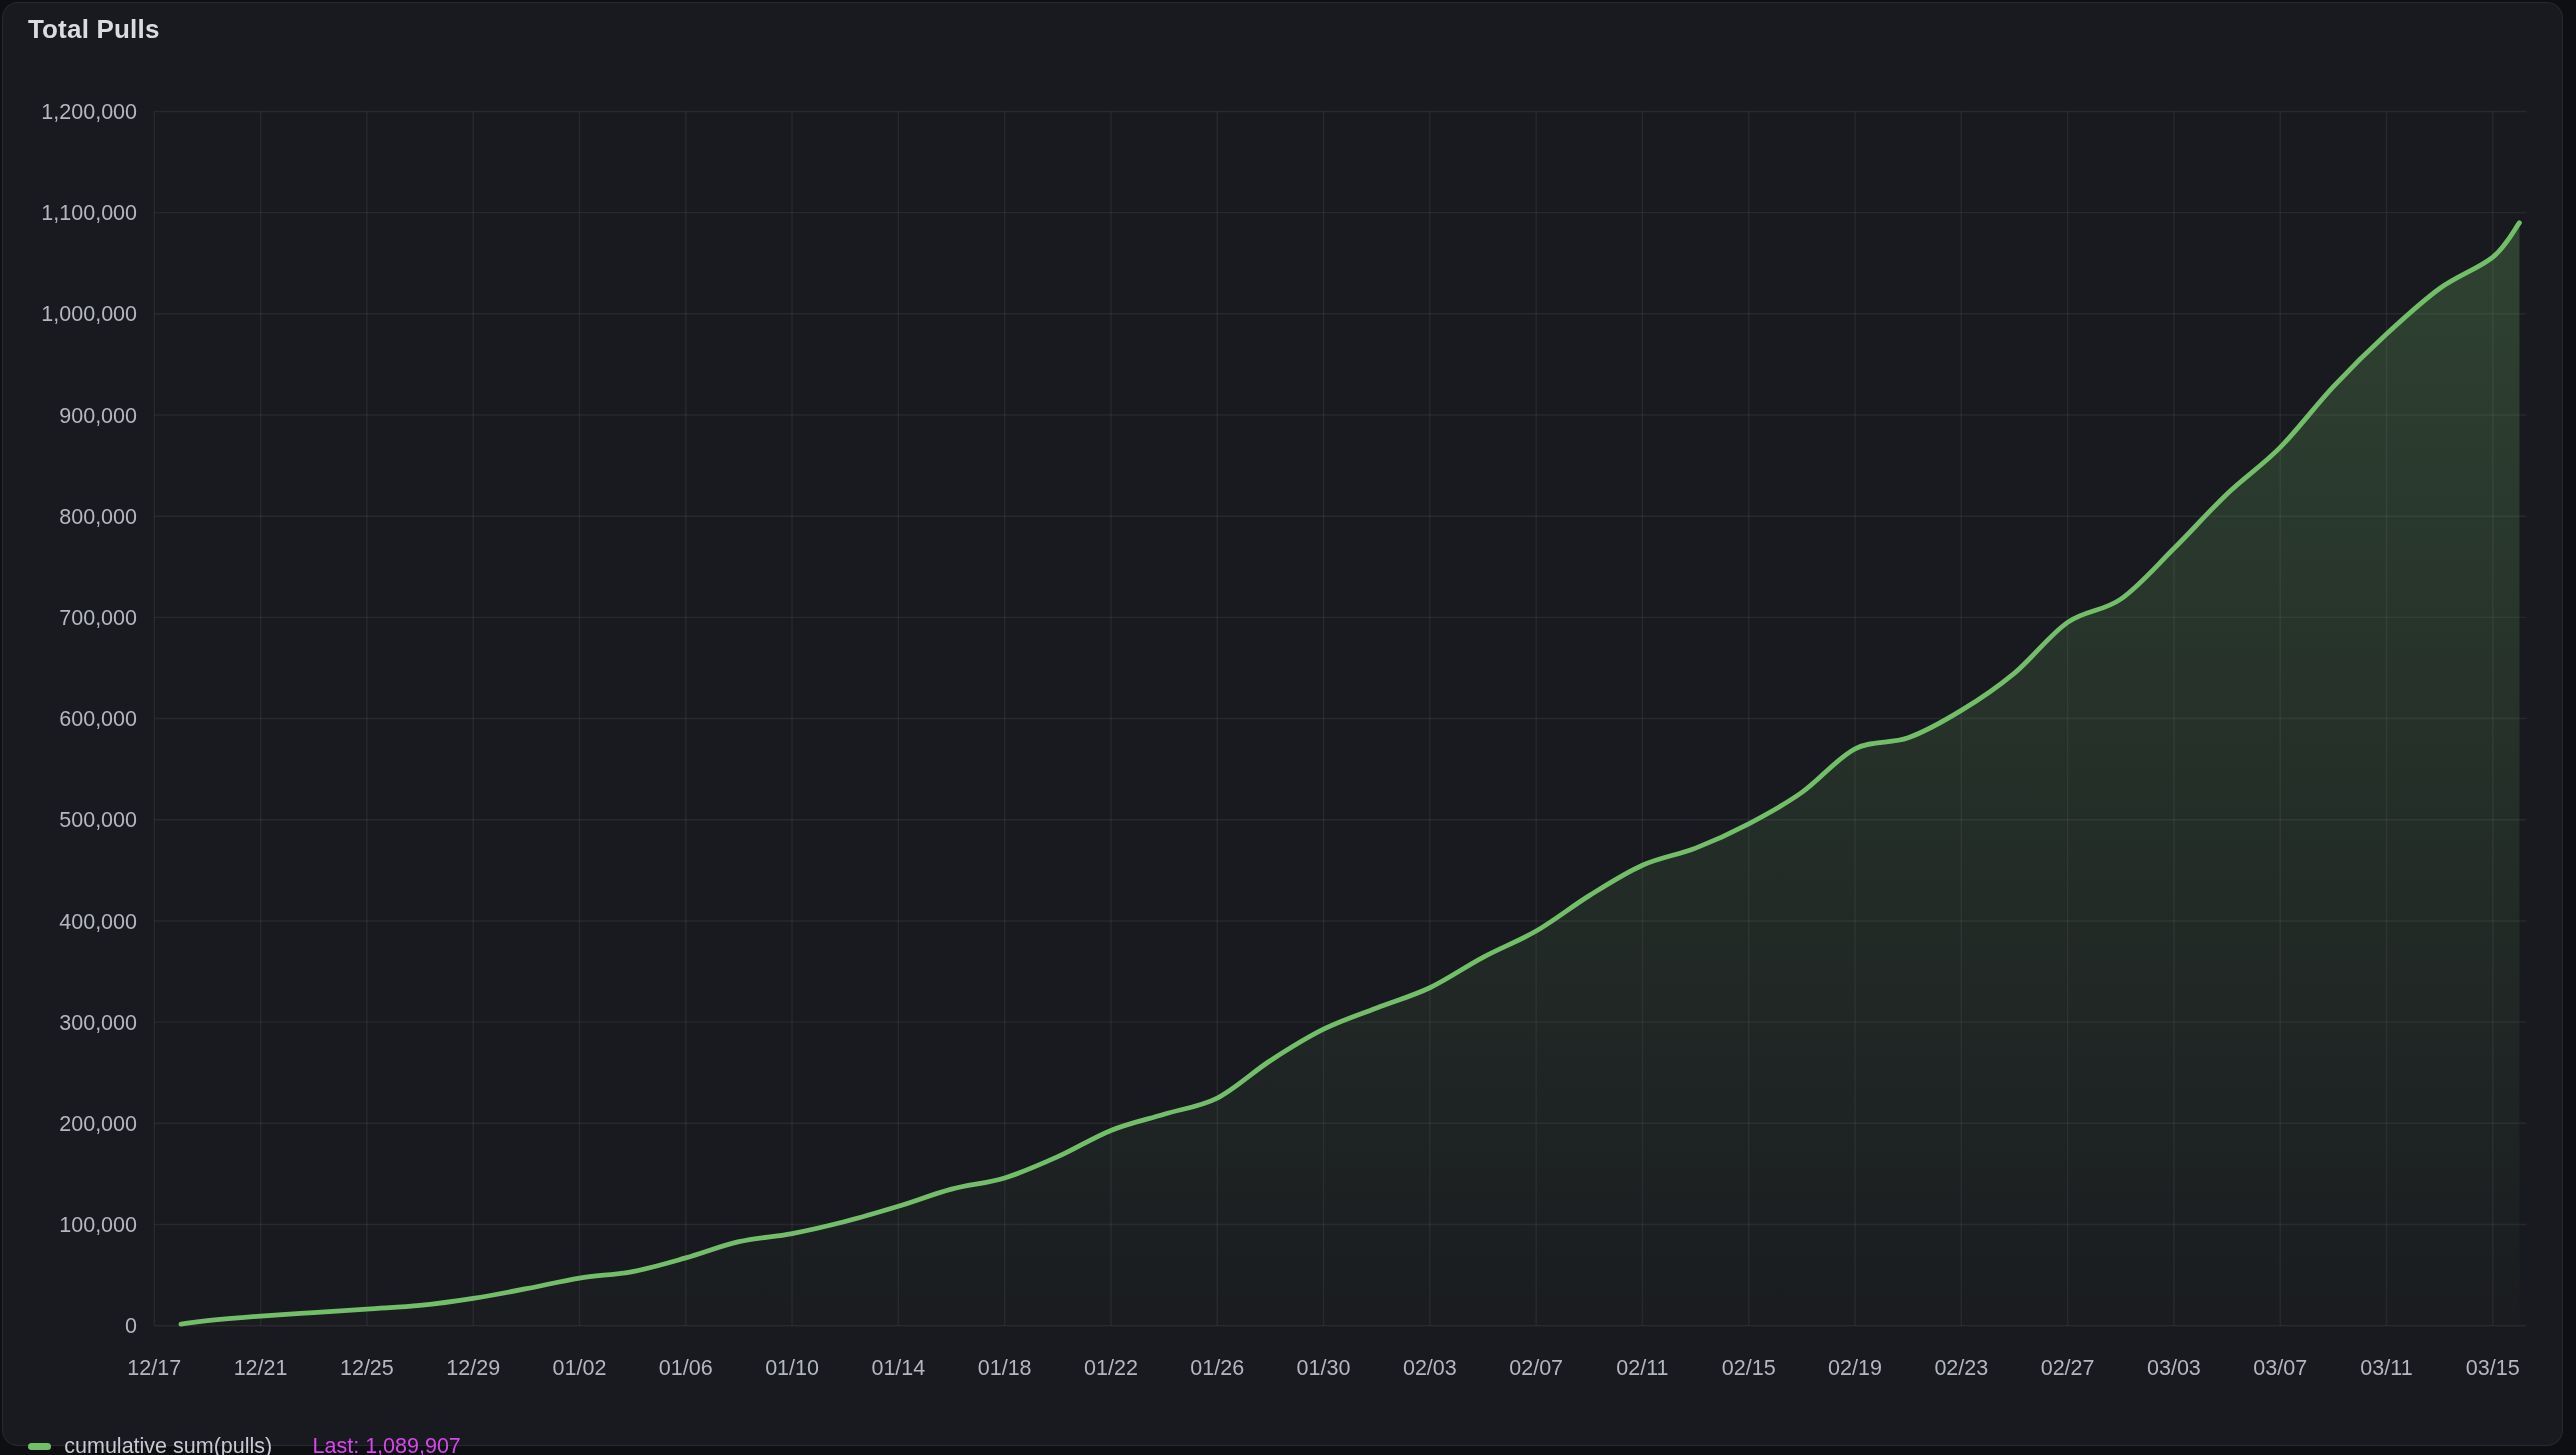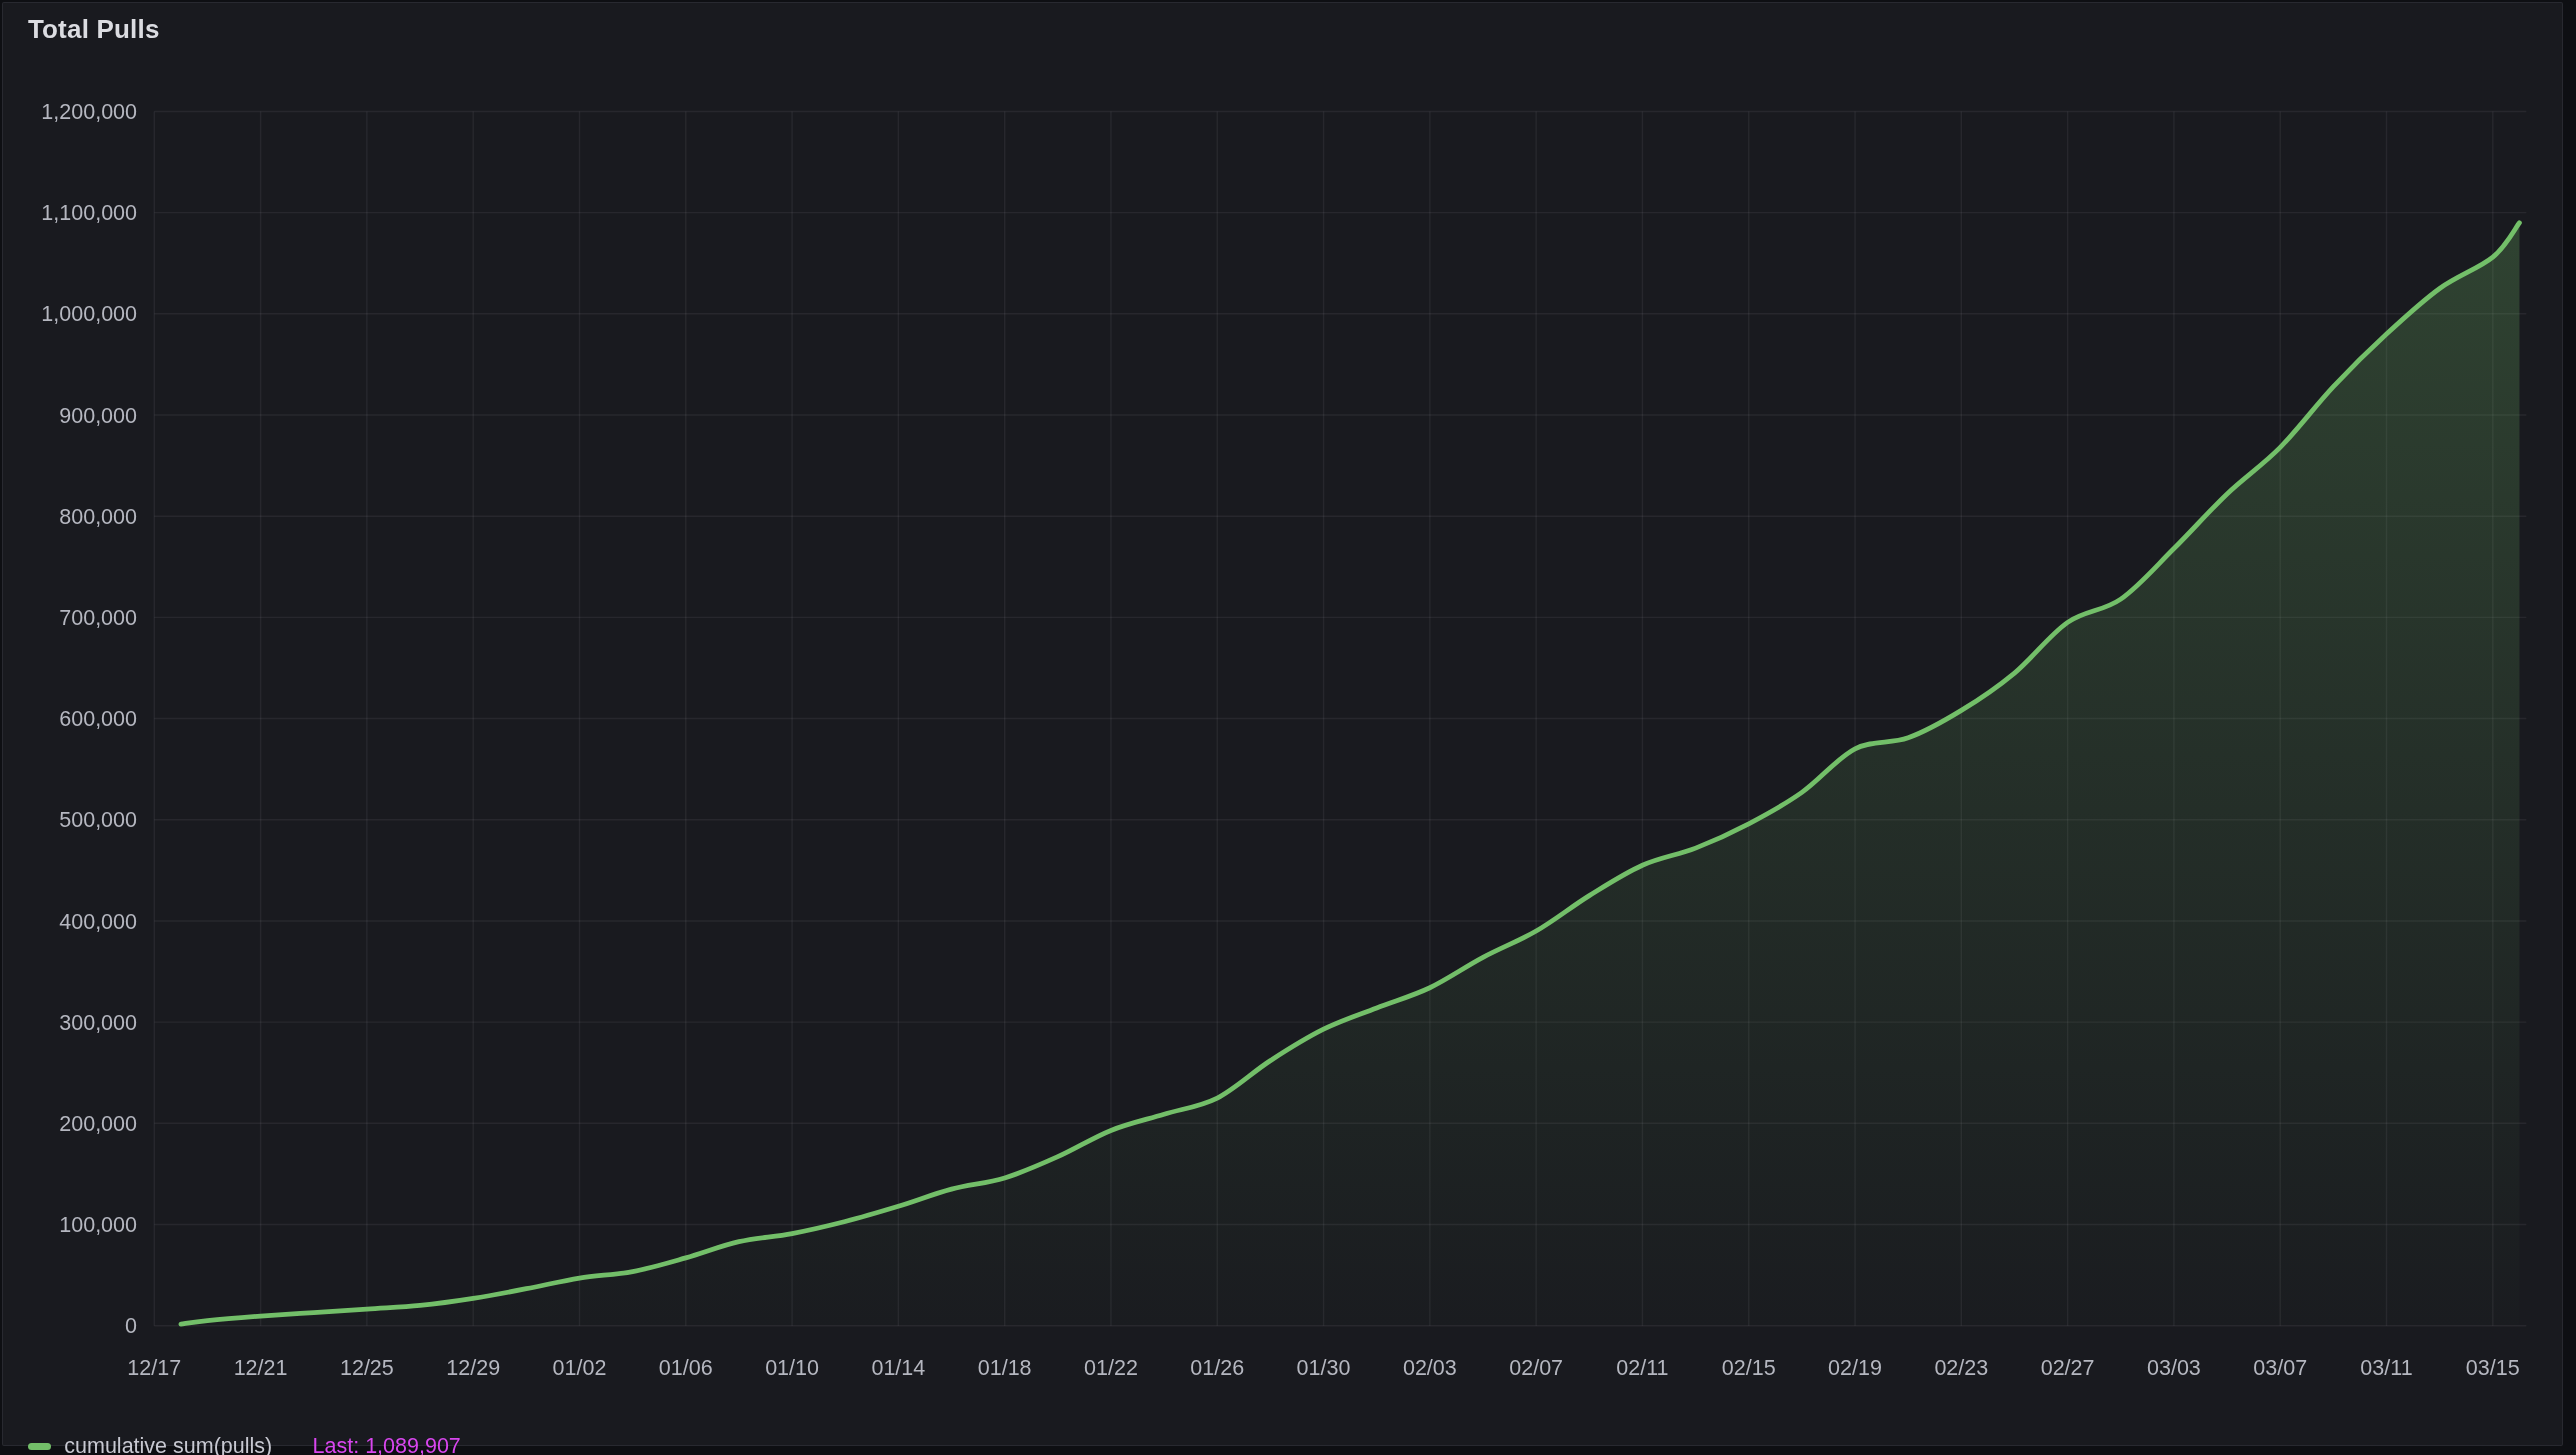--- a/index.html
+++ b/index.html
@@ -6,21 +6,21 @@
     --page-bg:#0e0f13; --panel-bg:#191a1f; --panel-border:rgba(204,204,220,0.09);
     --grid:rgba(204,204,220,0.08); --tick:#b5b7c0; --title:#dbdce1; --line:#73bf69;
   }
   html,body{margin:0;padding:0;}
   body{
     width:2576px;height:1456px;background:var(--page-bg);
     font-family:"Liberation Sans", sans-serif; position:relative; overflow:hidden;
   }
   .panel{
     position:absolute; left:1.9px; top:1.9px; width:2561px; height:1444px;
-    background:var(--panel-bg); border:1px solid var(--panel-border); border-radius:2px;
+    background:var(--panel-bg); border:1px solid var(--panel-border); border-radius:16px;
     box-sizing:border-box;
   }
   .panel-title{
     position:absolute; left:25px; top:11.5px; margin:0;
     font-size:26px; font-weight:600; color:var(--title); letter-spacing:0.2px;
   }
   svg.chart{position:absolute; left:0; top:0; width:2576px; height:1456px; display:block;}
   svg.chart text{font-family:"Liberation Sans", sans-serif; font-size:22.5px; fill:var(--tick);}
   .legend{
     position:absolute; left:25px; top:1387px; height:33px;

